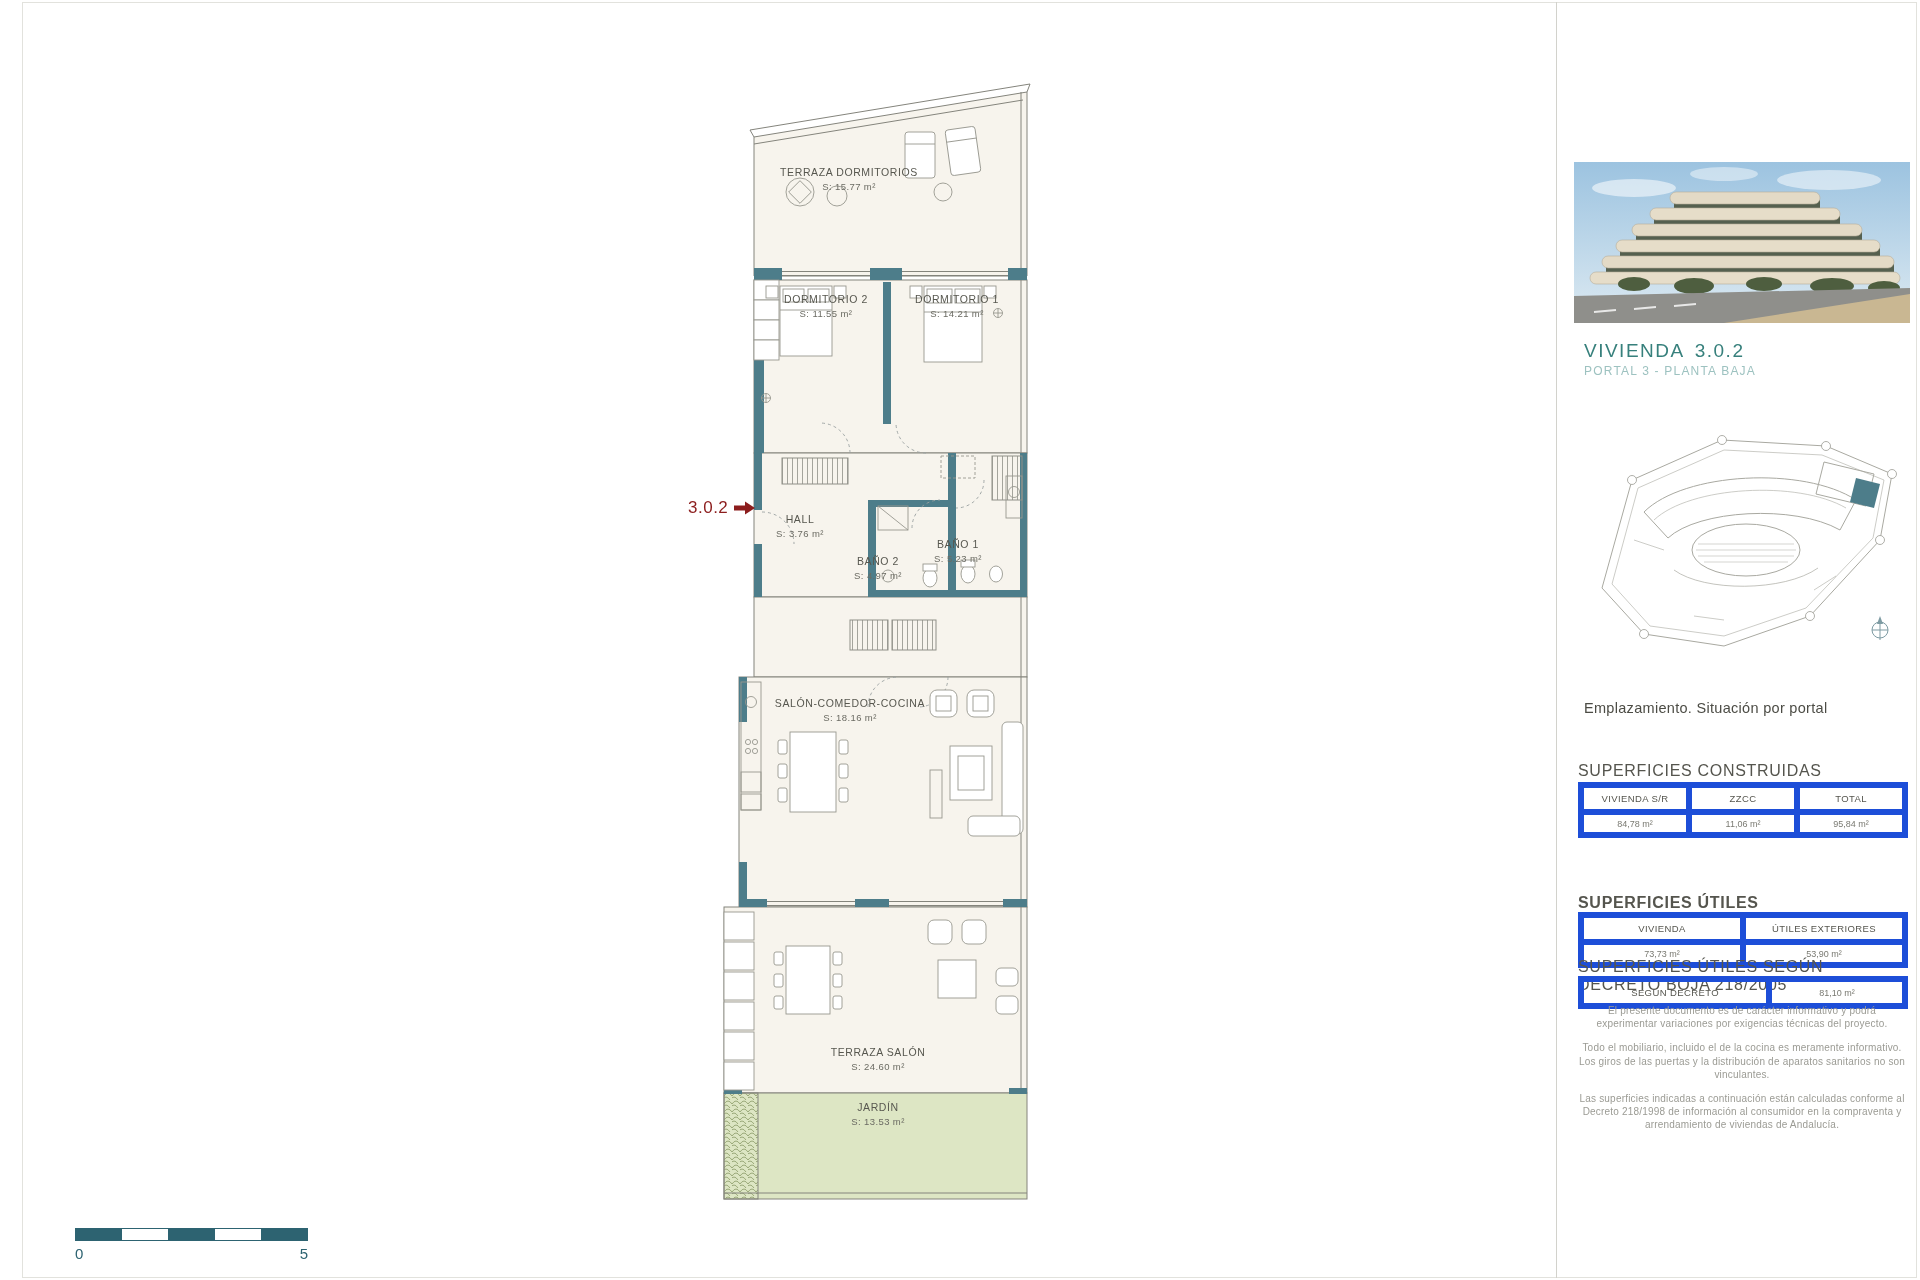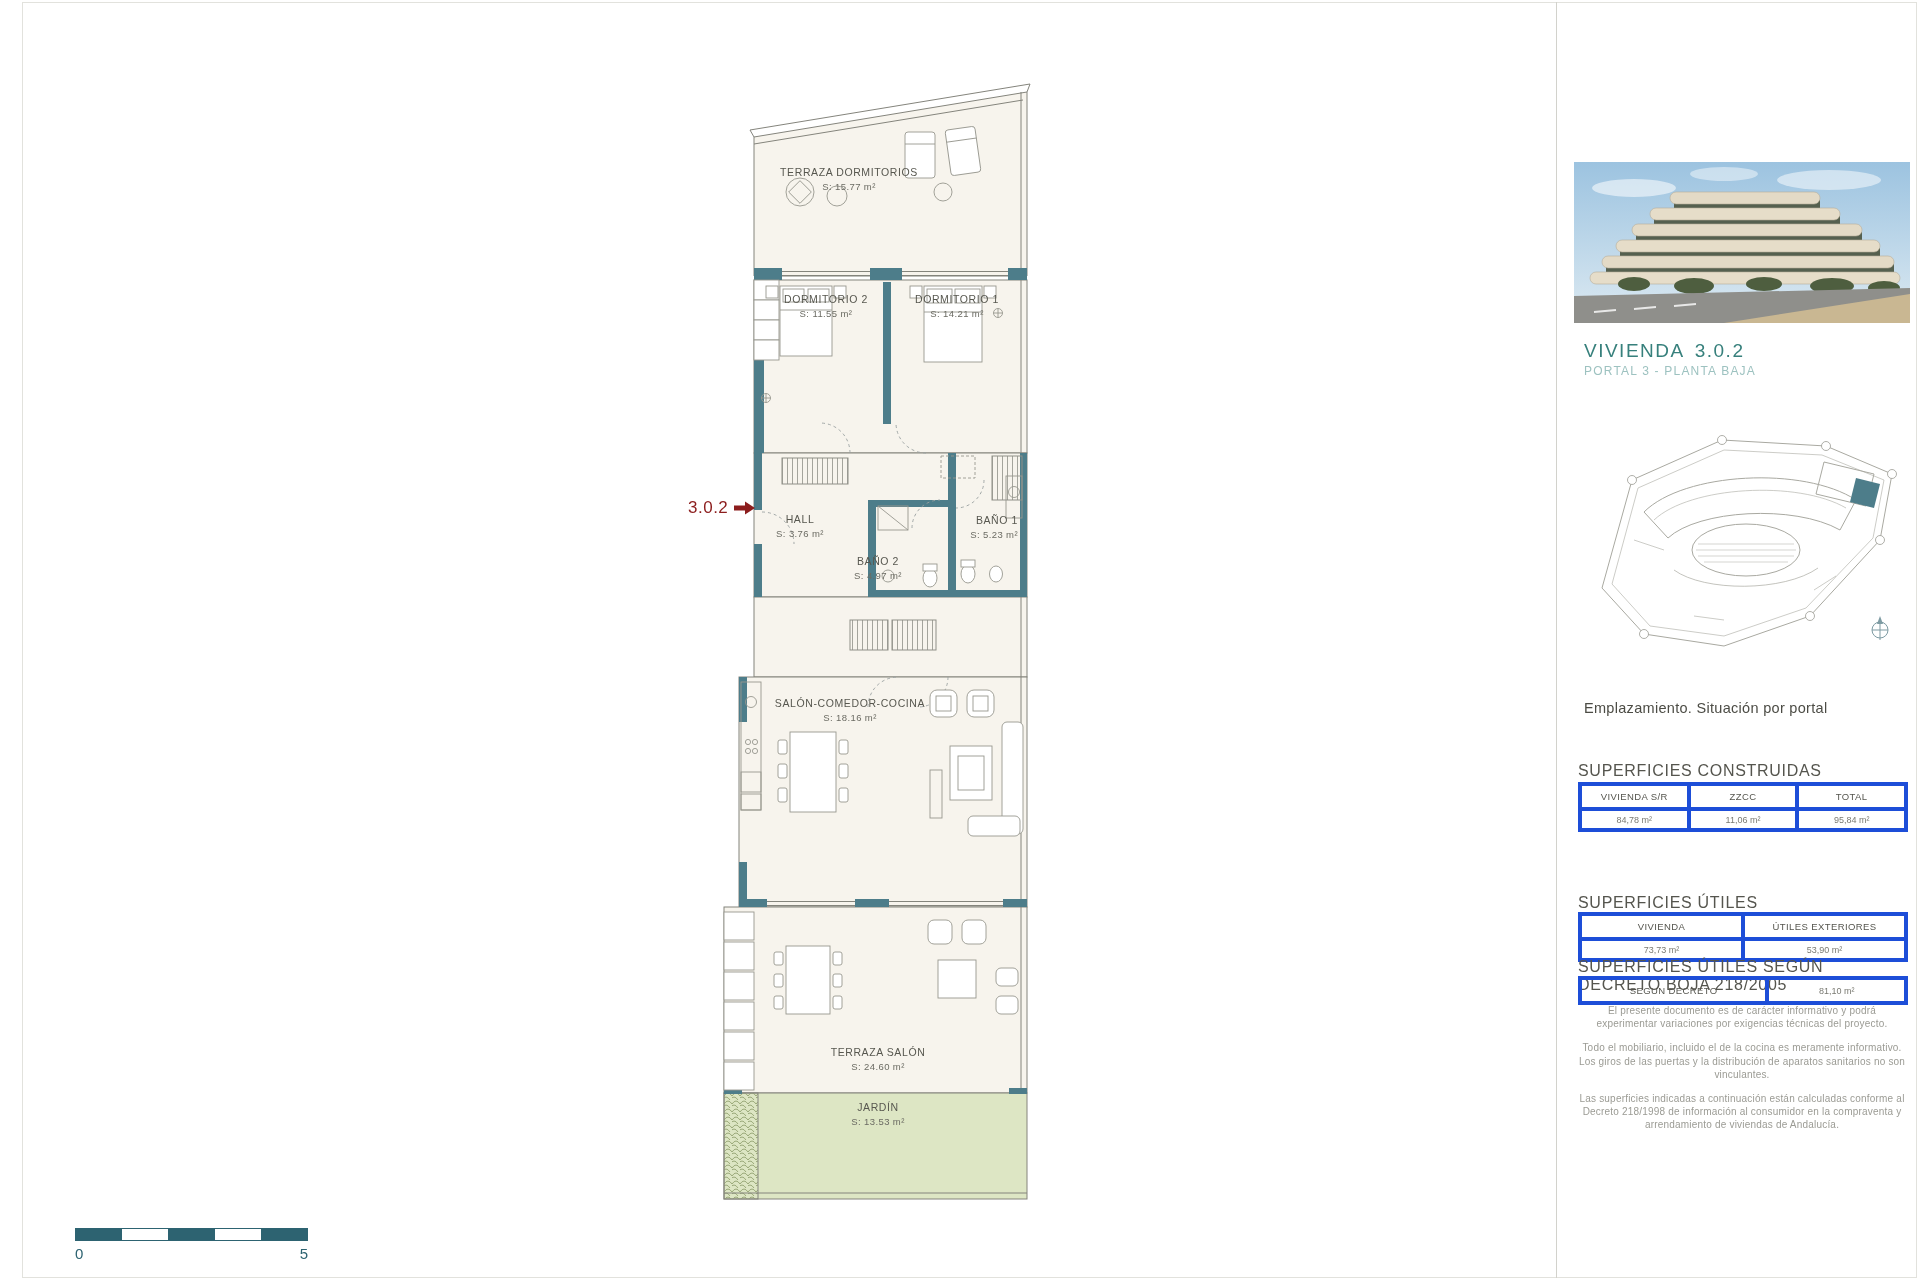--- a/index.html
+++ b/index.html
@@ -28,21 +28,21 @@
   #sidebar{position:absolute;left:1574px;top:0;width:336px;height:1280px;}
   #photo{position:absolute;left:0;top:162px;width:336px;height:161px;overflow:hidden;}
   #unit-title{position:absolute;left:10px;top:340px;font-size:19px;letter-spacing:1.5px;color:#37807c;}
   #unit-title .num{margin-left:10px;}
   #unit-subtitle{position:absolute;left:10px;top:364px;font-size:12px;letter-spacing:1.2px;color:#9dc2c0;}
   #siteplan{position:absolute;left:0;top:420px;width:336px;height:250px;}
   #site-caption{position:absolute;left:10px;top:700px;font-size:14.5px;color:#4c4c45;letter-spacing:.3px;}
 
   .sec-heading{position:absolute;left:4px;font-size:16px;letter-spacing:.7px;color:#55554e;}
   table.sb{position:absolute;left:4px;width:330px;border-collapse:collapse;table-layout:fixed;}
-  table.sb td{border:4px solid #1d4ed8;text-align:center;vertical-align:middle;padding:0 2px;}
+  table.sb td{border:6px solid #1d4ed8;text-align:center;vertical-align:middle;padding:0 2px;}
   table.sb td.h{font-size:9.5px;color:#55554e;letter-spacing:.4px;height:21px;}
   table.sb td.h2{font-size:9px;color:#55554e;letter-spacing:.3px;height:30px;line-height:1.15;}
   table.sb td.v{font-size:9px;color:#7a7a72;height:17px;}
 
   #disclaimers{position:absolute;left:0;top:1004px;width:336px;}
   #disclaimers p{margin:0 4px 11px 4px;text-align:center;font-size:10px;line-height:1.32;color:#9b9b94;letter-spacing:.2px;}
 
   svg .wall{fill:#4d7d8a;}
   svg .thin{stroke:#84847c;stroke-width:1;fill:none;}
   svg .furn{stroke:#97978f;stroke-width:.9;fill:#ffffff;}
@@ -255,21 +255,21 @@
     <span class="rarea">S: 14.21 m²</span>
   </div>
   <div class="room-label" style="left:740px;top:513px;width:120px;">
     <span class="rname">HALL</span>
     <span class="rarea">S: 3.76 m²</span>
   </div>
   <div class="room-label" style="left:818px;top:555px;width:120px;">
     <span class="rname">BAÑO 2</span>
     <span class="rarea">S: 4.97 m²</span>
   </div>
-  <div class="room-label" style="left:898px;top:514px;width:120px;text-align:right;">
+  <div class="room-label" style="left:898px;top:538px;width:120px;">
     <span class="rname">BAÑO 1</span>
     <span class="rarea">S: 5.23 m²</span>
   </div>
   <div class="room-label" style="left:745px;top:697px;width:210px;">
     <span class="rname">SALÓN-COMEDOR-COCINA</span>
     <span class="rarea">S: 18.16 m²</span>
   </div>
   <div class="room-label" style="left:778px;top:1046px;width:200px;">
     <span class="rname">TERRAZA SALÓN</span>
     <span class="rarea">S: 24.60 m²</span>
@@ -388,21 +388,21 @@
         <td class="h">TOTAL</td>
       </tr>
       <tr>
         <td class="v">84,78 m²</td>
         <td class="v">11,06 m²</td>
         <td class="v">95,84 m²</td>
       </tr>
     </tbody>
       </table>
 
-    <div class="sec-heading" style="top:894px;">SUPERFICIES ÚTILES</div>
+    <div class="sec-heading" style="top:894px;font-weight:bold;">SUPERFICIES ÚTILES</div>
     <table class="sb" style="top:912px;">
       <tbody>
           <tr>
         <td class="h">VIVIENDA</td>
         <td class="h">ÚTILES EXTERIORES</td>
       </tr>
       <tr>
         <td class="v">73,73 m²</td>
         <td class="v">53,90 m²</td>
       </tr>

